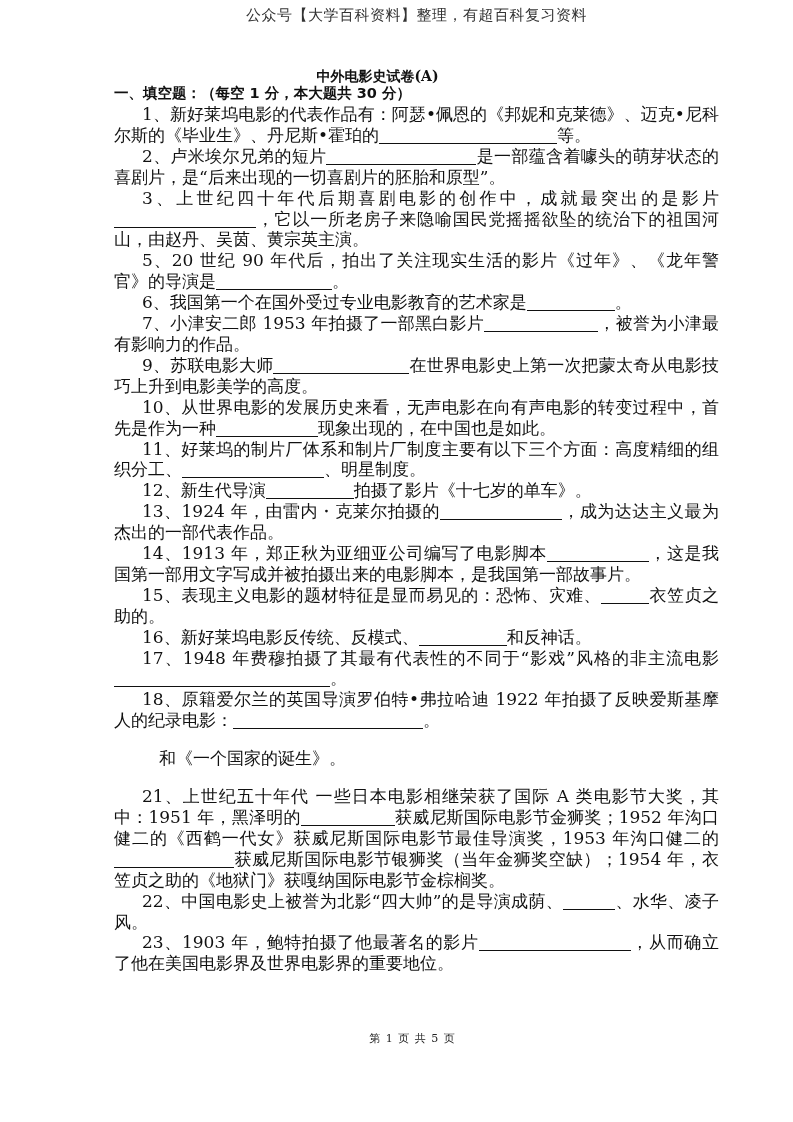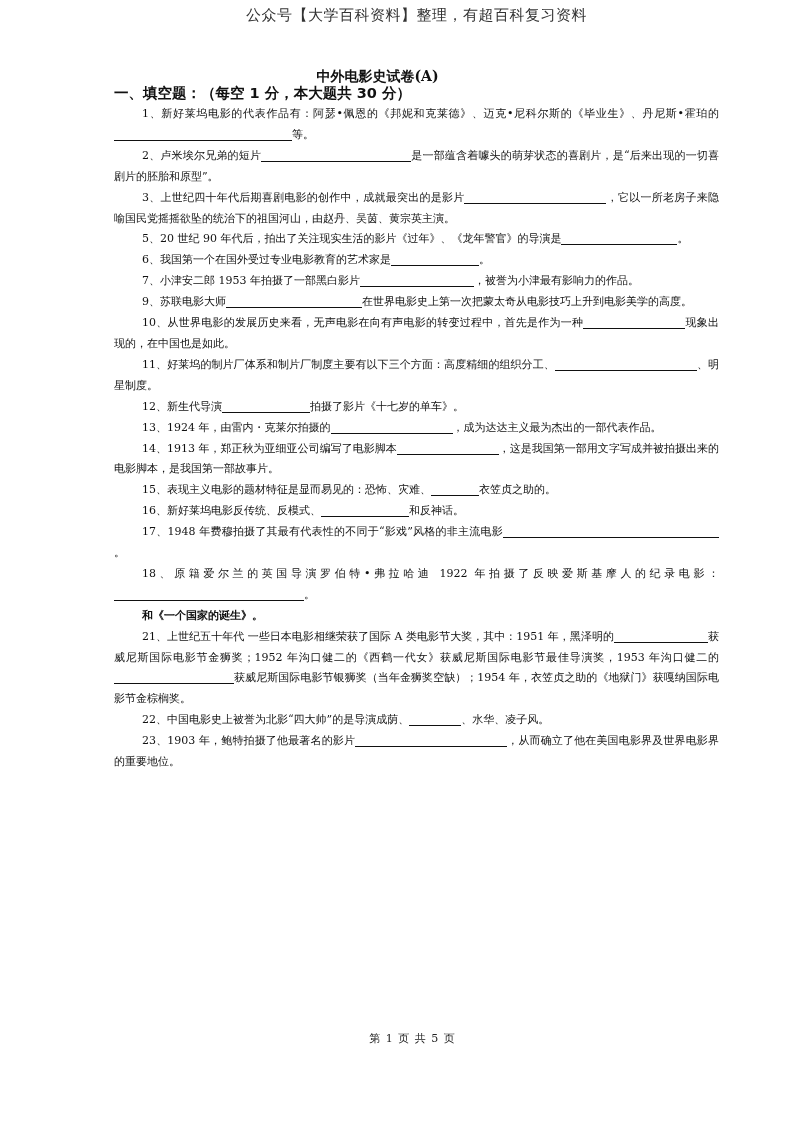--- a/index.html
+++ b/index.html
@@ -4,25 +4,25 @@
 <style>
   html, body { margin:0; padding:0; background:#ffffff; }
   body { width:793px; height:1122px; position:relative; overflow:hidden;
          font-family:"DejaVu Serif","Liberation Serif",serif; color:#111; }
   .watermark { position:absolute; top:6px; left:0; width:793px; text-align:center;
                font-size:15px; color:#333; letter-spacing:0.5px;margin-left:20px; }
   .title { position:absolute; top:68px; left:0; width:755px; text-align:center;
            font-size:14px; font-weight:bold; }
   .section { position:absolute; top:84px; left:114px; font-size:14.5px; font-weight:bold;
              font-family:"DejaVu Sans","Liberation Sans",sans-serif; }
-  .body { position:absolute; top:104px; left:114px; width:605px; font-size:11px; line-height:20.9px; }
+  .body { position:absolute; top:104px; left:114px; width:605px; font-size:17px; line-height:20.9px; }
   .q { text-indent:28px; text-align:justify; margin:0; }
   .blank { display:inline-block; border-bottom:1.2px solid #111; height:14px; vertical-align:-3px; }
   .footer { position:absolute; top:1031px; left:0; width:793px; text-align:center; font-size:11px; color:#222; letter-spacing:1px;padding-left:16px; }
-  .plain { margin:0; padding-left:28px;font-weight:bold; }
+  .plain { margin:17px; padding-left:28px; }
 </style>
 </head>
 <body>
 
 <div class="watermark">公众号【大学百科资料】整理，有超百科复习资料</div>
 <div class="title">中外电影史试卷(A)</div>
 <div class="section">一、填空题：（每空 1 分，本大题共 30 分）</div>
 
 <div class="body" id="qlist">
     <p class="q"><span>1、新好莱坞电影的代表作品有：阿瑟•佩恩的《邦妮和克莱德》、迈克•尼科尔斯的《毕业生》、丹尼斯•霍珀的</span><span class="blank" style="width: 178px;"></span><span>等。</span></p>

